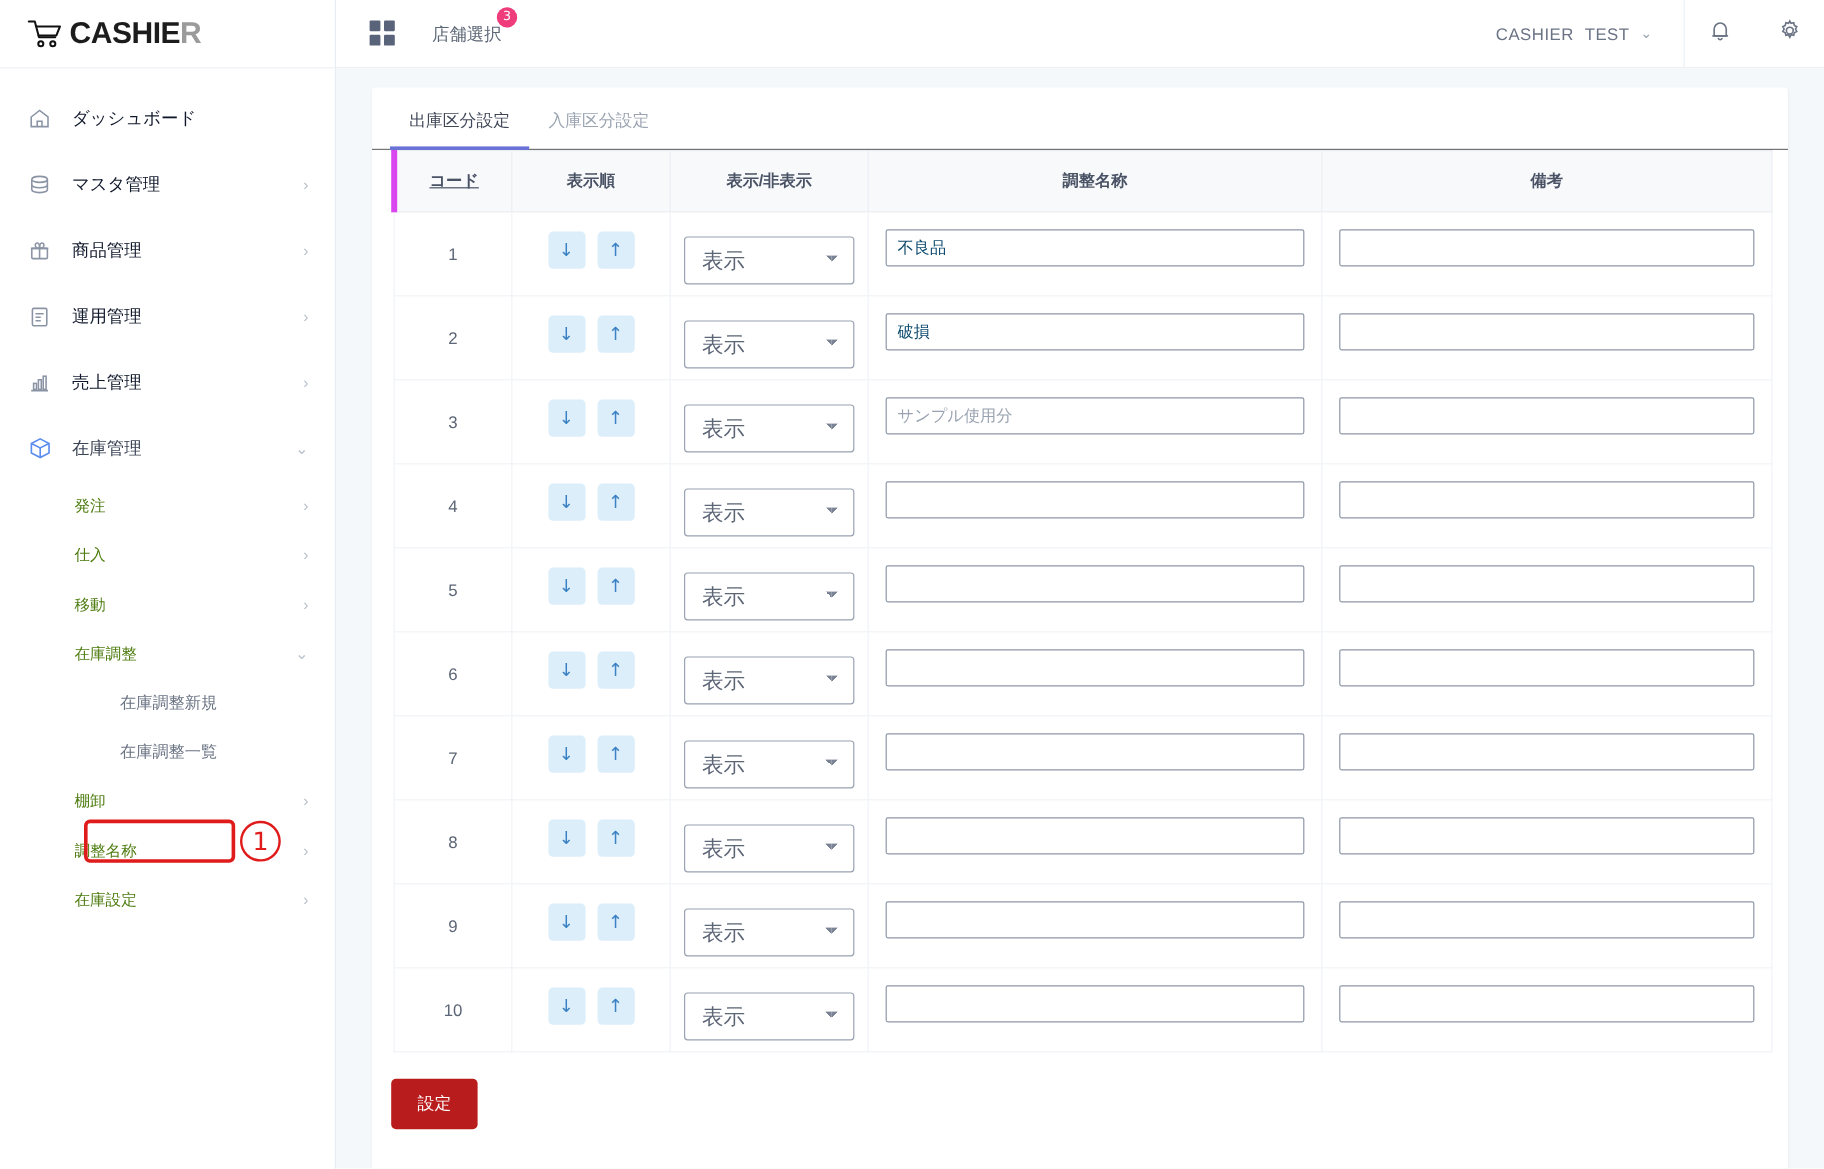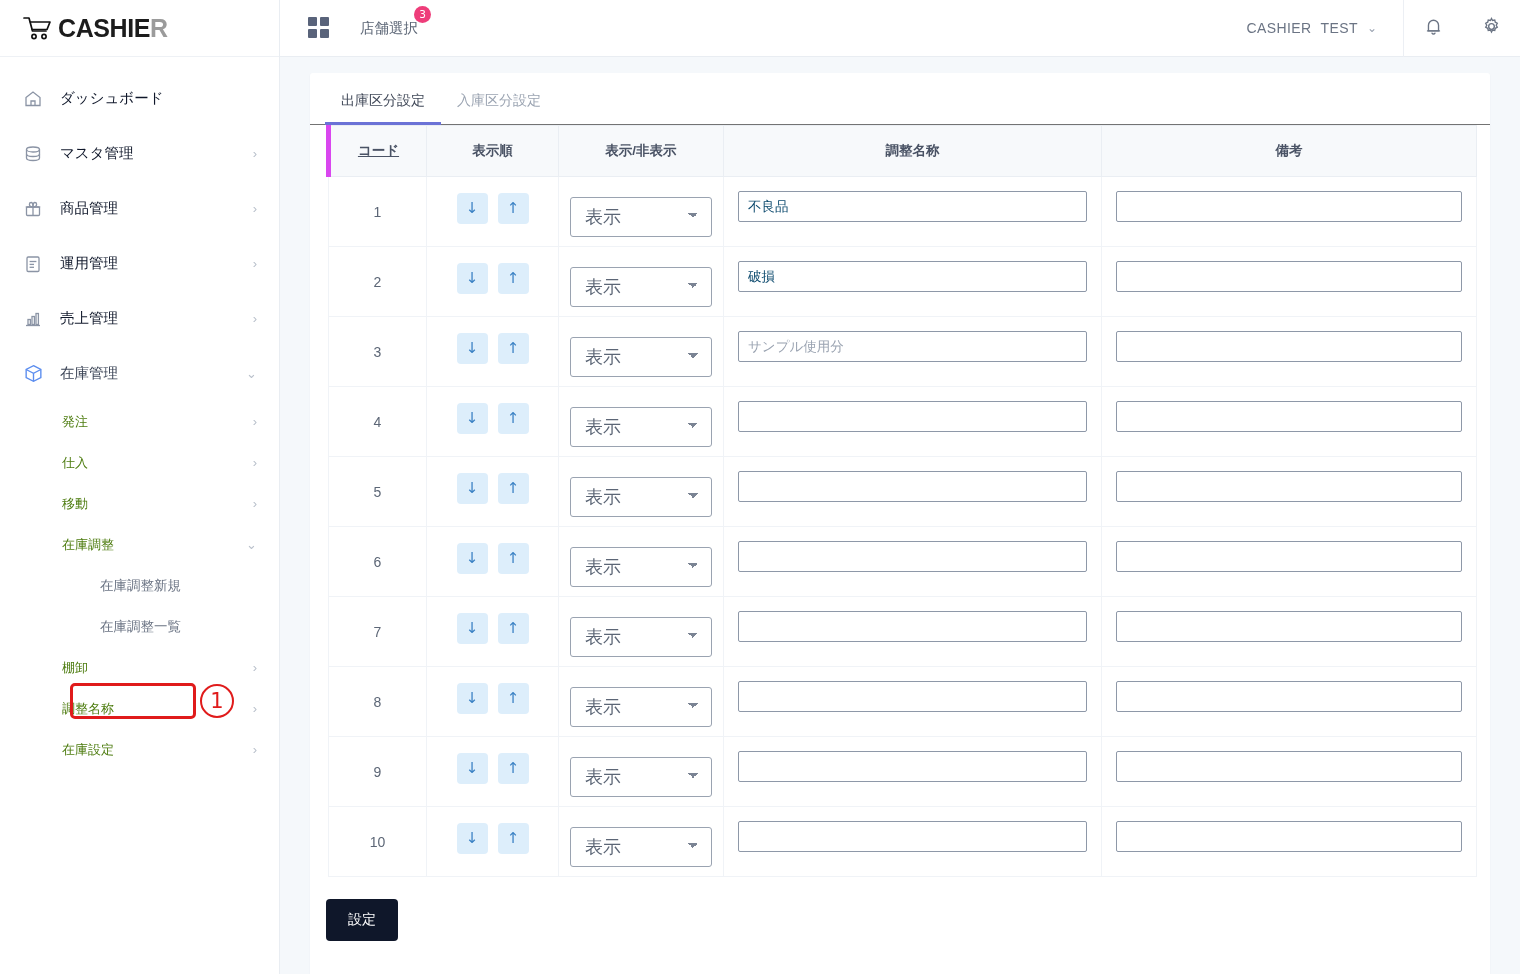--- a/index.html
+++ b/index.html
@@ -239,21 +239,21 @@
     font-size: 13.5px; color: #0c4a6e;
     padding: 0 9px;
     font-family: "Liberation Sans", sans-serif;
   }
   input.cell-input::placeholder { color: #9aa3b1; }
   .note-wrap { padding: 0 14px; margin-top: -10px; }
 
   .submit-wrap { padding: 22px 16px 0 16px; }
   .submit-btn {
     width: 72px; height: 42px;
-    background: #0f172a; border: none; border-radius: 4px;
+    background: #b91c1c; border: none; border-radius: 4px;
     color: #ffffff; font-size: 14px; cursor: pointer;
     font-family: "Liberation Sans", sans-serif;
   }
 </style>
 </head>
 <body>
 
 <div id="app">
 
   <div id="sidebar">

